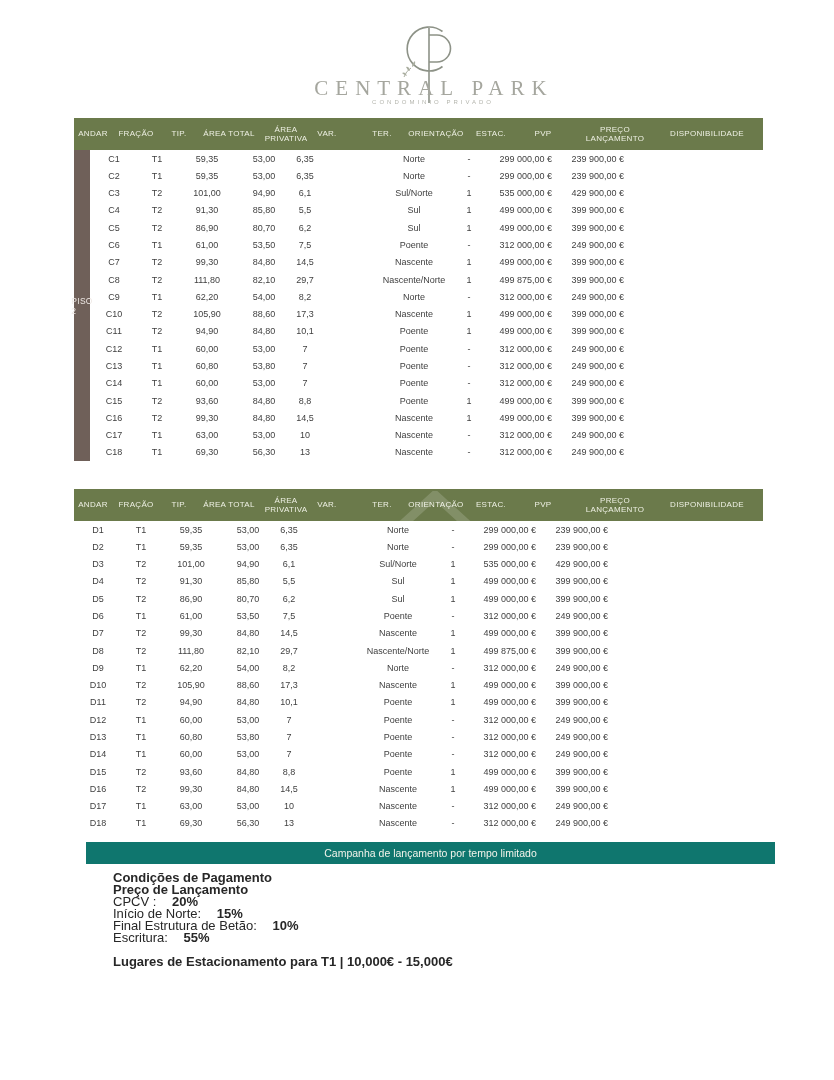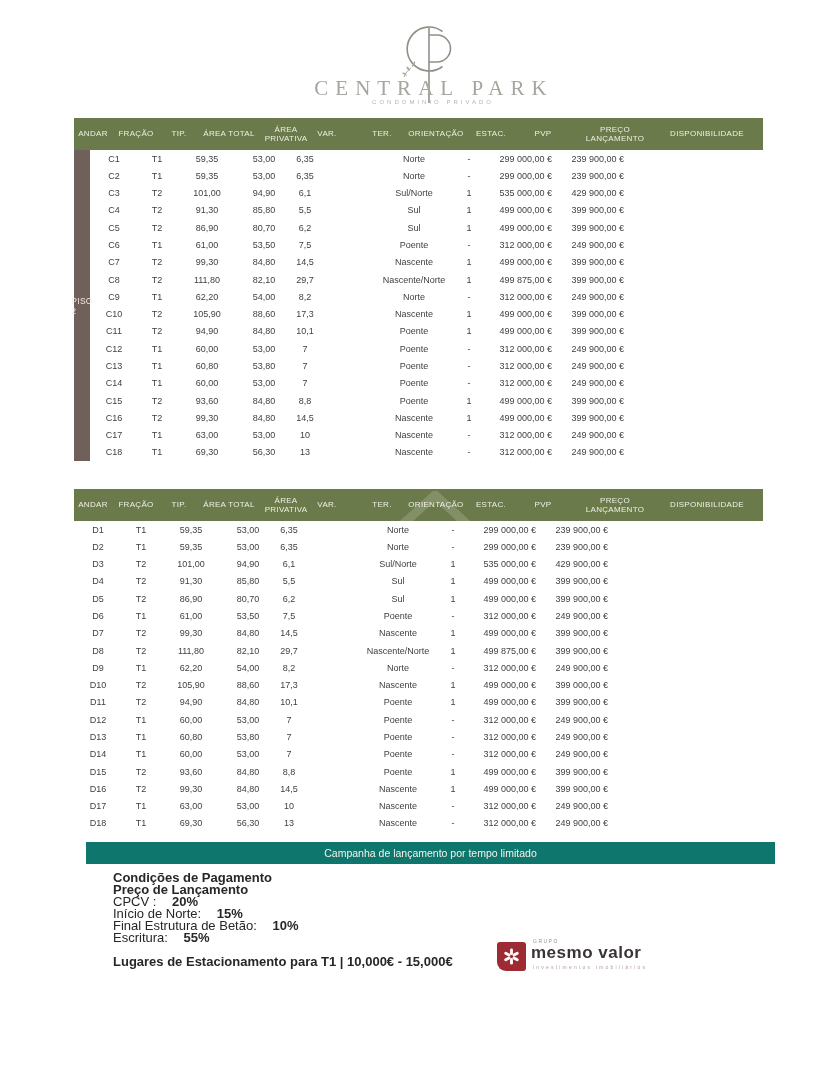--- a/index.html
+++ b/index.html
@@ -591,33 +591,14 @@
     <div class="pay-bold">Preço de Lançamento</div>
     <div id="payment-lines">
         <div><span>CPCV : </span><span class="bold">20%</span></div>
         <div><span>Início de Norte: </span><span class="bold">15%</span></div>
         <div><span>Final Estrutura de Betão: </span><span class="bold">10%</span></div>
         <div><span>Escritura: </span><span class="bold">55%</span></div>
       </div>
     <div id="parking-line">Lugares de Estacionamento para T1 | 10,000€ - 15,000€</div>
   </div>
 
-  <div id="brand-bottom">
-    <div id="mv-icon">
-      <svg width="19" height="19" viewBox="0 0 20 20">
-        <g stroke="#ffffff" stroke-width="3" stroke-linecap="round">
-          <line x1="10" y1="3" x2="10" y2="7"></line>
-          <line x1="10" y1="13" x2="10" y2="17"></line>
-          <line x1="3.9" y1="6.5" x2="7.4" y2="8.5"></line>
-          <line x1="12.6" y1="11.5" x2="16.1" y2="13.5"></line>
-          <line x1="3.9" y1="13.5" x2="7.4" y2="11.5"></line>
-          <line x1="12.6" y1="8.5" x2="16.1" y2="6.5"></line>
-        </g>
-      </svg>
-    </div>
-    <div id="mv-text">
-      <div id="mv-grupo">GRUPO</div>
-      <div id="mv-name">mesmo valor</div>
-      <div id="mv-tagline">investimentos imobiliários</div>
-    </div>
-  </div>
 
 </div>
 
 </body></html>

